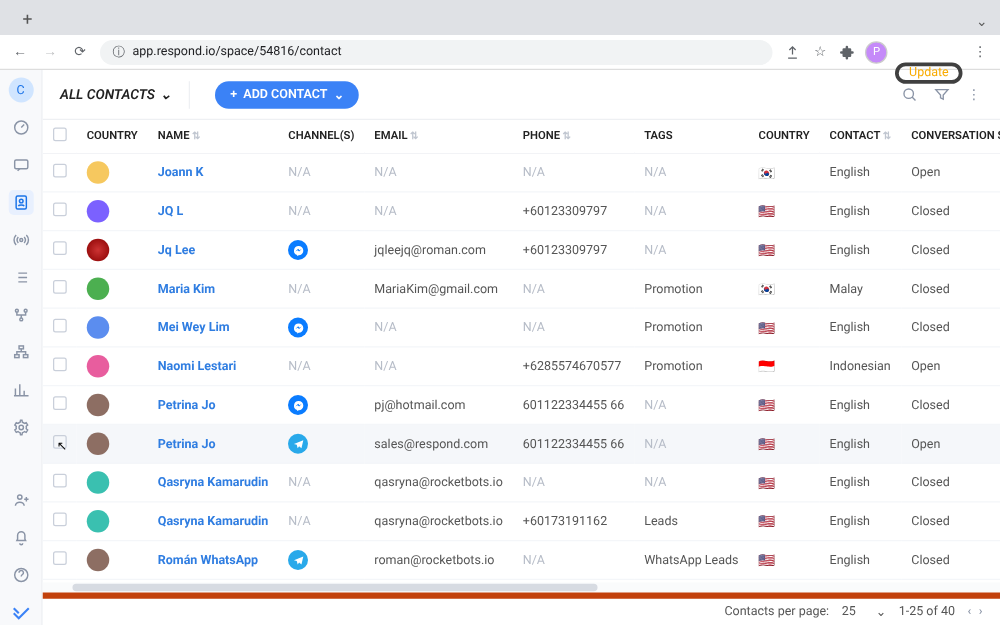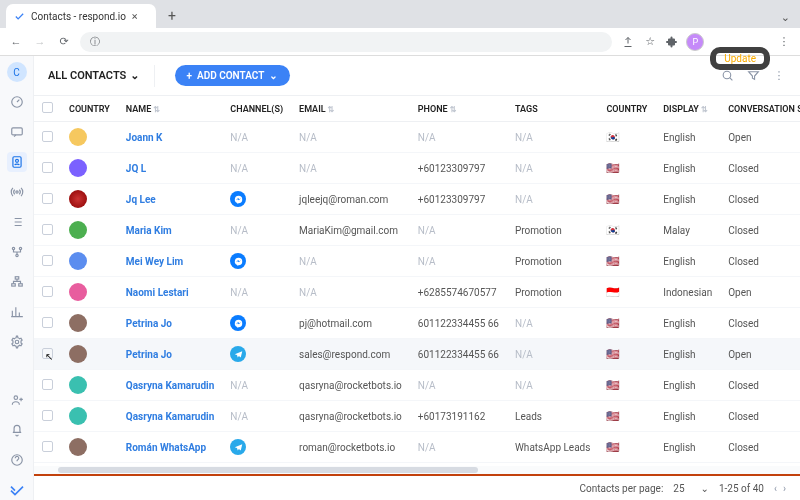--- a/index.html
+++ b/index.html
@@ -10,34 +10,34 @@
   .tab { background: #fff; height: 24px; border-radius: 7px 7px 0 0; display: flex; align-items: center; padding: 0 8px; gap: 6px; min-width: 150px; font-size: 10px; }
   .tab-favicon { width: 11px; height: 11px; display:flex; align-items:center; justify-content:center; }
   .tab-close { color:#555; font-size:11px; }
   .newtab { width: 20px; height: 20px; display:flex; align-items:center; justify-content:center; color:#555; font-size:14px; margin-left:6px; margin-bottom:2px; }
   .chrome-right { margin-left:auto; margin-right:10px; margin-bottom:4px; display:flex; gap:6px; color:#555; }
 
   .addr-bar { height: 28px; background:#fff; border-bottom:1px solid #ddd; display:flex; align-items:center; padding:0 8px; gap:8px; }
   .nav-icn { width:16px; height:16px; display:flex; align-items:center; justify-content:center; color:#5f6368; }
   .url-box { flex:1; background:#f1f3f4; border-radius:12px; height:20px; display:flex; align-items:center; padding:0 10px; font-size:10px; color:#202124; gap:6px; }
   .ext-icons { display:flex; align-items:center; gap:6px; }
-  .upd-btn { border:6px solid #404040; color:#f9ab00; border-radius:10px; padding:0 8px; font-size:10px;margin-top:34px; }
+  .upd-btn { border:3px solid #404040; color:#f9ab00; border-radius:10px; padding:0 8px; font-size:10px;margin-top:34px; }
   .badge-p { width:18px; height:18px; border-radius:50%; background:#c58af9; color:#fff; font-size:9px; display:flex; align-items:center; justify-content:center; border:1px solid #ccc; }
 
   
   .app { display:flex; height: calc(500px - 56px); }
   .sidebar { width: 34px; background:#f8f9fb; border-right:1px solid #eef0f3; display:flex; flex-direction:column; align-items:center; padding-top:6px; gap:10px; }
   .sb-avatar { width:20px; height:20px; border-radius:50%; background:#d0e5ff; color:#1a73e8; font-size:10px; display:flex; align-items:center; justify-content:center; }
   .sb-icn { width:20px; height:20px; display:flex; align-items:center; justify-content:center; color:#8a94a6; }
   .sb-icn.active { color:#1a73e8; background:#e8f0fe; border-radius:4px; }
   .sb-spacer { flex:1; }
 
   .main { flex:1; display:flex; flex-direction:column; overflow:hidden; }
   .toolbar { height:40px; border-bottom:1px solid #eef0f3; display:flex; align-items:center; padding:0 14px; gap:14px; }
-  .all-contacts { font-size:11px; font-weight:600; color:#222; display:flex; align-items:flex-end; gap:4px; }
+  .all-contacts { font-size:11px; font-weight:600; color:#222; display:flex; align-items:flex-end; gap:4px;font-style:italic; }
   .add-btn { background:#3b82f6; color:#fff; border-radius:14px; padding:5px 12px; font-size:10px; font-weight:600; display:flex; align-items:center; gap:5px; margin-left:6px; }
   .tb-right { margin-left:auto; display:flex; gap:12px; color:#8a94a6; }
   .tb-icn { width:14px; height:14px; display:flex; align-items:center; justify-content:center; }
 
   .table-wrap { flex:1; overflow:auto; }
   table { border-collapse:collapse; width:100%; }
   thead th { position:sticky; top:0; background:#fff; text-align:left; font-size:9px; font-weight:600; color:#222; padding:6px 8px; border-bottom:1px solid #eef0f3; white-space:nowrap; }
   thead th .sort { color:#c0c6d0; font-size:8px; margin-left:2px; }
   tbody td { font-size:10px; color:#555; padding:6px 8px; border-bottom:1px solid #f4f6f9; white-space:nowrap; vertical-align:middle; height:24px; }
   tbody tr.hover { background:#f5f7fa; }
@@ -45,55 +45,47 @@
   .avatar { width:18px; height:18px; border-radius:50%; display:inline-block; vertical-align:middle; }
   .name-link { color:#2f7de1;font-weight:bold; }
   .na { color:#b7bdc8; }
   .flag { font-size:11px; }
   .chan-icn { width:16px; height:16px; border-radius:50%; display:inline-flex; align-items:center; justify-content:center; color:#fff; font-size:9px; }
   .chan-messenger { background:#0a7cff; }
   .chan-telegram { background:#29a9ea; }
   .cursor { position:relative; }
   .cursor::after { content:"↖"; position:absolute; left:2px; top:2px; font-size:10px; color:#000; transform:rotate(0deg); }
 
-  .footer { height:26px; border-top:2px solid #c2410c; display:flex; align-items:center; justify-content:flex-end; padding:0 14px; gap:10px; font-size:10px; color:#555;text-align:right; }
+  .footer { height:26px; border-top:5px solid #c2410c; display:flex; align-items:center; justify-content:flex-end; padding:0 14px; gap:10px; font-size:10px; color:#555;text-align:right; }
   .page-sel { display:flex; align-items:center; gap:16px; }
   .pager { display:flex; align-items:center; gap:6px; color:#8a94a6; }
 
   .hscroll { height:8px; background:#fafbfc; }
   .hscroll-thumb { height:6px; width:420px; background:#d7dbe2; border-radius:3px; margin-left:24px; margin-top:1px; }
 
   
   .av-yel { background:#f6c85f; } .av-pur { background:#7b61ff; } .av-red { background:radial-gradient(circle,#c33,#800);} .av-grn{background:#4caf50;} .av-blu{background:#5b8def;} .av-pnk{background:#e85d9e;} .av-teal{background:#3ac0b0;} .av-brn{background:#8d6e63;}
 </style>
 </head>
 <body>
 
 <div class="browser-bar">
-  <div class="tab">
-    <span class="tab-favicon">
-        <svg width="11" height="11" viewBox="0 0 24 24">
-          <path fill="#3b82f6" d="M3 13l6 6L21 7l-2-2-10 10-4-4z"></path>
-        </svg>
-      </span>
-    <span>Contacts - respond.io</span>
-    <span class="tab-close">×</span>
-  </div>
   <div class="newtab">+</div>
   <div class="chrome-right">
     <span>⌄</span>
   </div>
 </div>
 
 <div class="addr-bar">
   <span class="nav-icn">←</span>
   <span class="nav-icn" style="opacity:.4">→</span>
   <span class="nav-icn">⟳</span>
   <div class="url-box">
     <span style="color:#5f6368">ⓘ</span>
+    <span>app.respond.io/space/54816/contact</span>
   </div>
   <div class="ext-icons">
     <span class="nav-icn">
         <svg width="12" height="12" viewBox="0 0 24 24" fill="none" stroke="#5f6368" stroke-width="2">
           <path d="M12 3v12M7 8l5-5 5 5M5 21h14"></path>
         </svg>
       </span>
     <span class="nav-icn">☆</span>
     <span class="nav-icn">
         <svg width="12" height="12" viewBox="0 0 24 24" fill="#5f6368">
@@ -225,21 +217,21 @@
         <thead>
           <tr>
             <th style="width:26px"><span class="chk"></span></th>
             <th>COUNTRY</th>
             <th><span>NAME</span><span class="sort">⇅</span></th>
             <th>CHANNEL(S)</th>
             <th><span>EMAIL</span><span class="sort">⇅</span></th>
             <th><span>PHONE</span><span class="sort">⇅</span></th>
             <th>TAGS</th>
             <th>COUNTRY</th>
-            <th><span>DISPLAY</span><span class="sort">⇅</span></th>
+            <th><span>CONTACT</span><span class="sort">⇅</span></th>
             <th><span>CONVERSATION STATUS</span></th>
           </tr>
         </thead>
         <tbody id="tbody">
             <tr>
     <td><span class="chk "></span></td>
     <td><span class="avatar av-yel"></span></td>
     <td><span class="name-link">Joann K</span></td>
     <td><span class="na">N/A</span></td>
     <td><span class="na">N/A</span></td>

